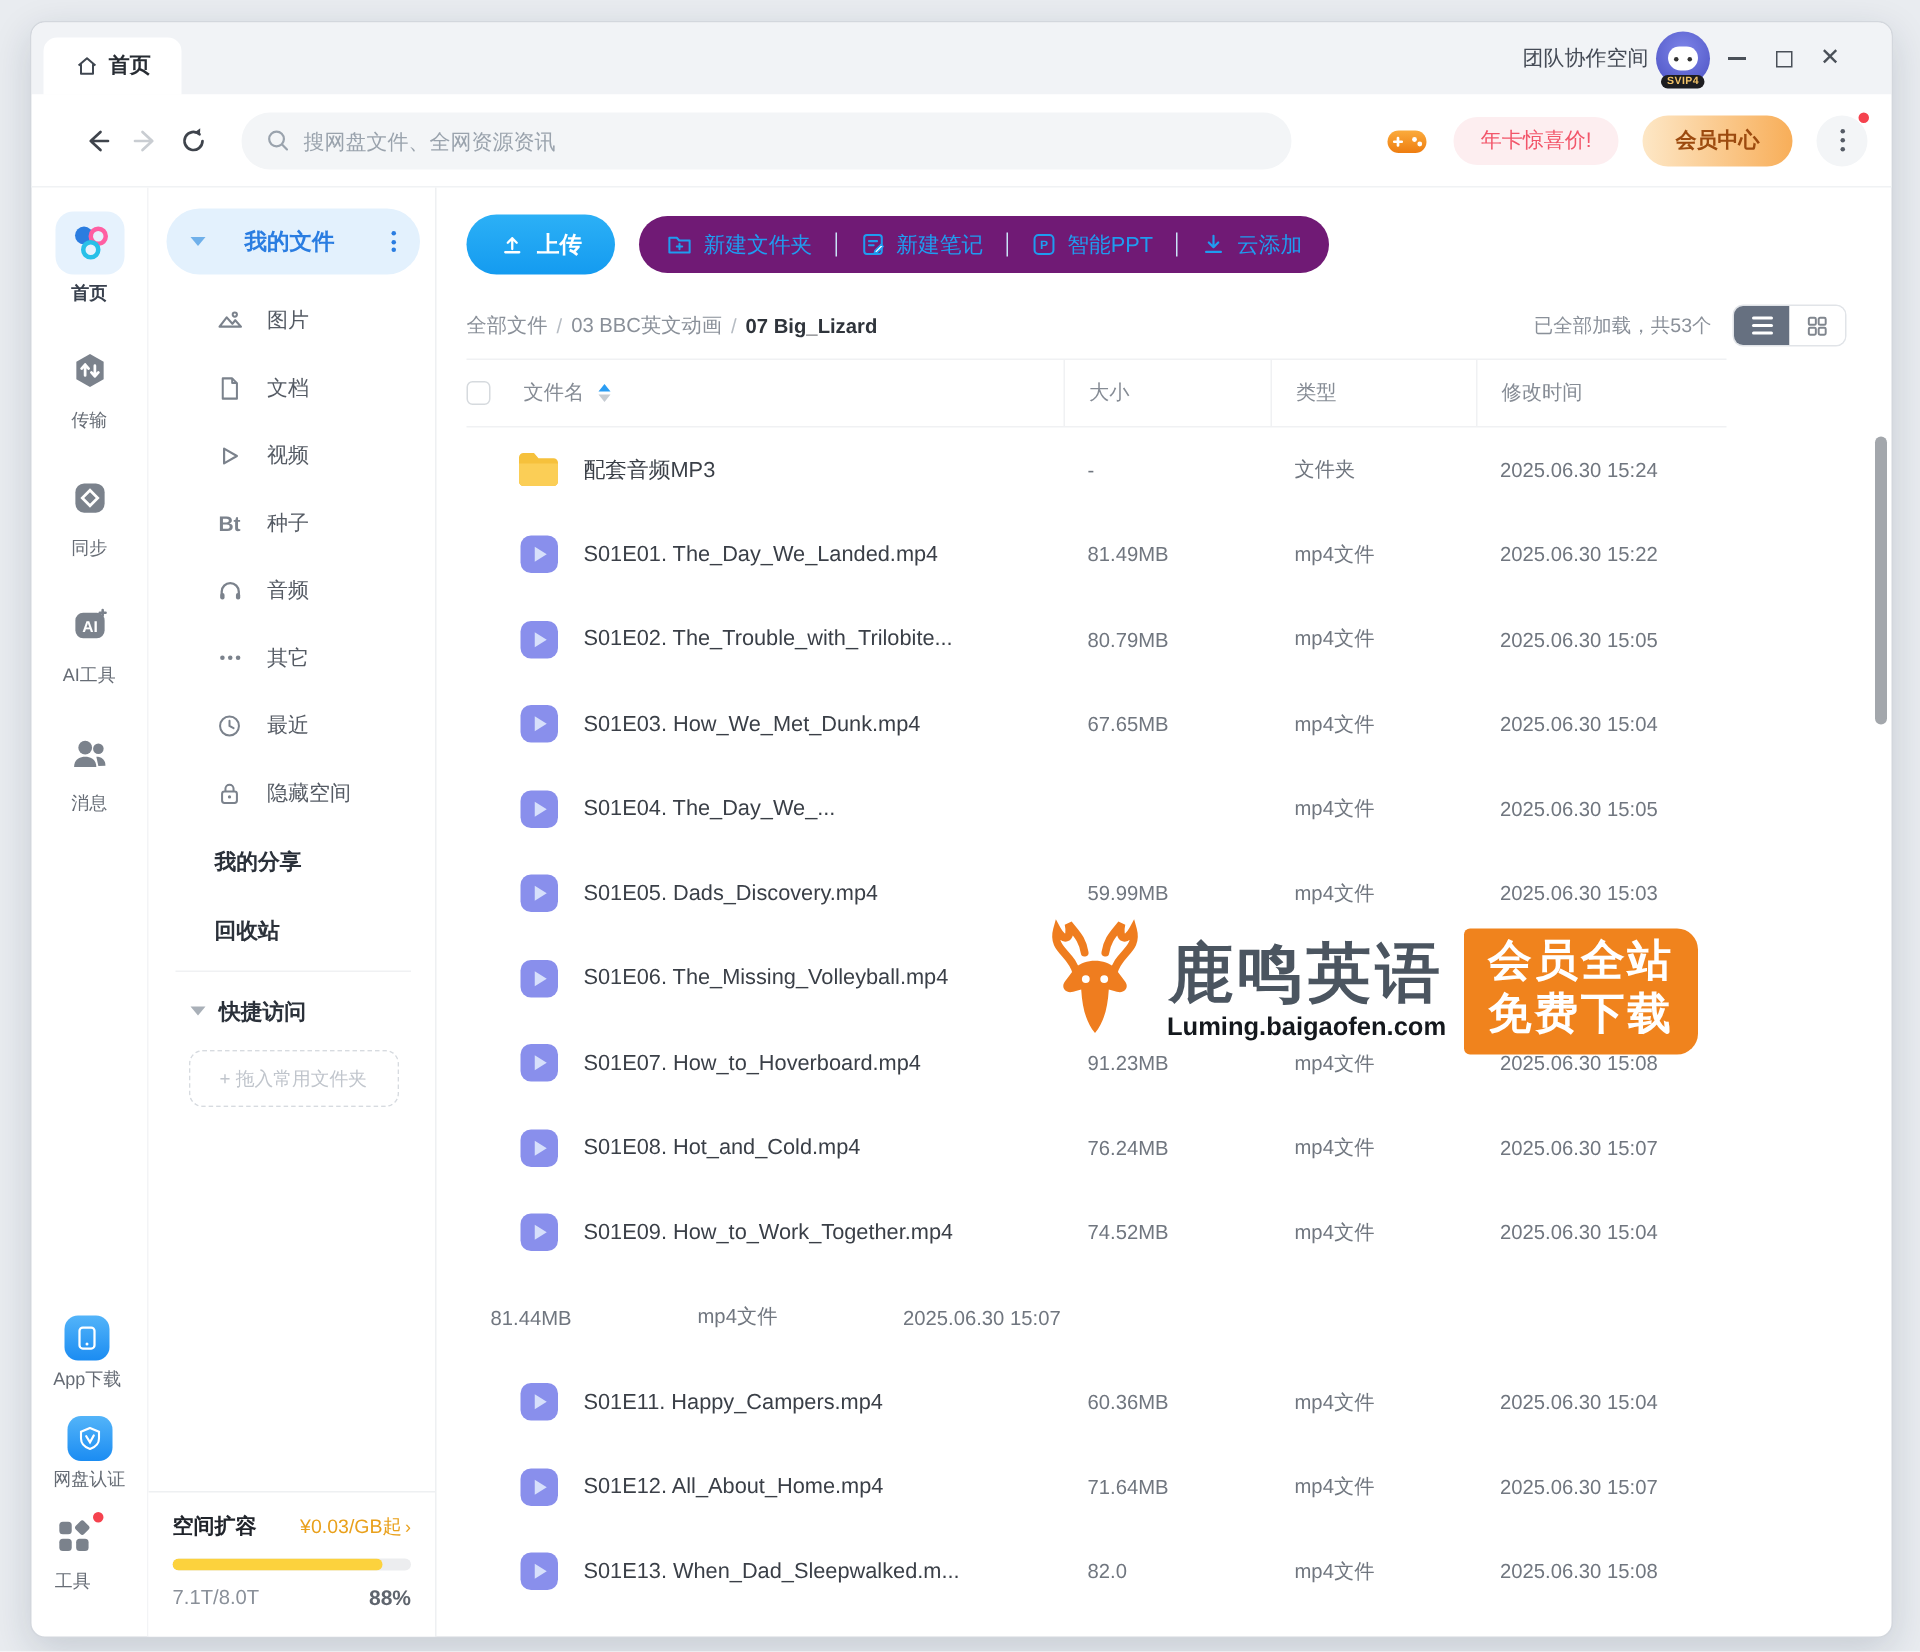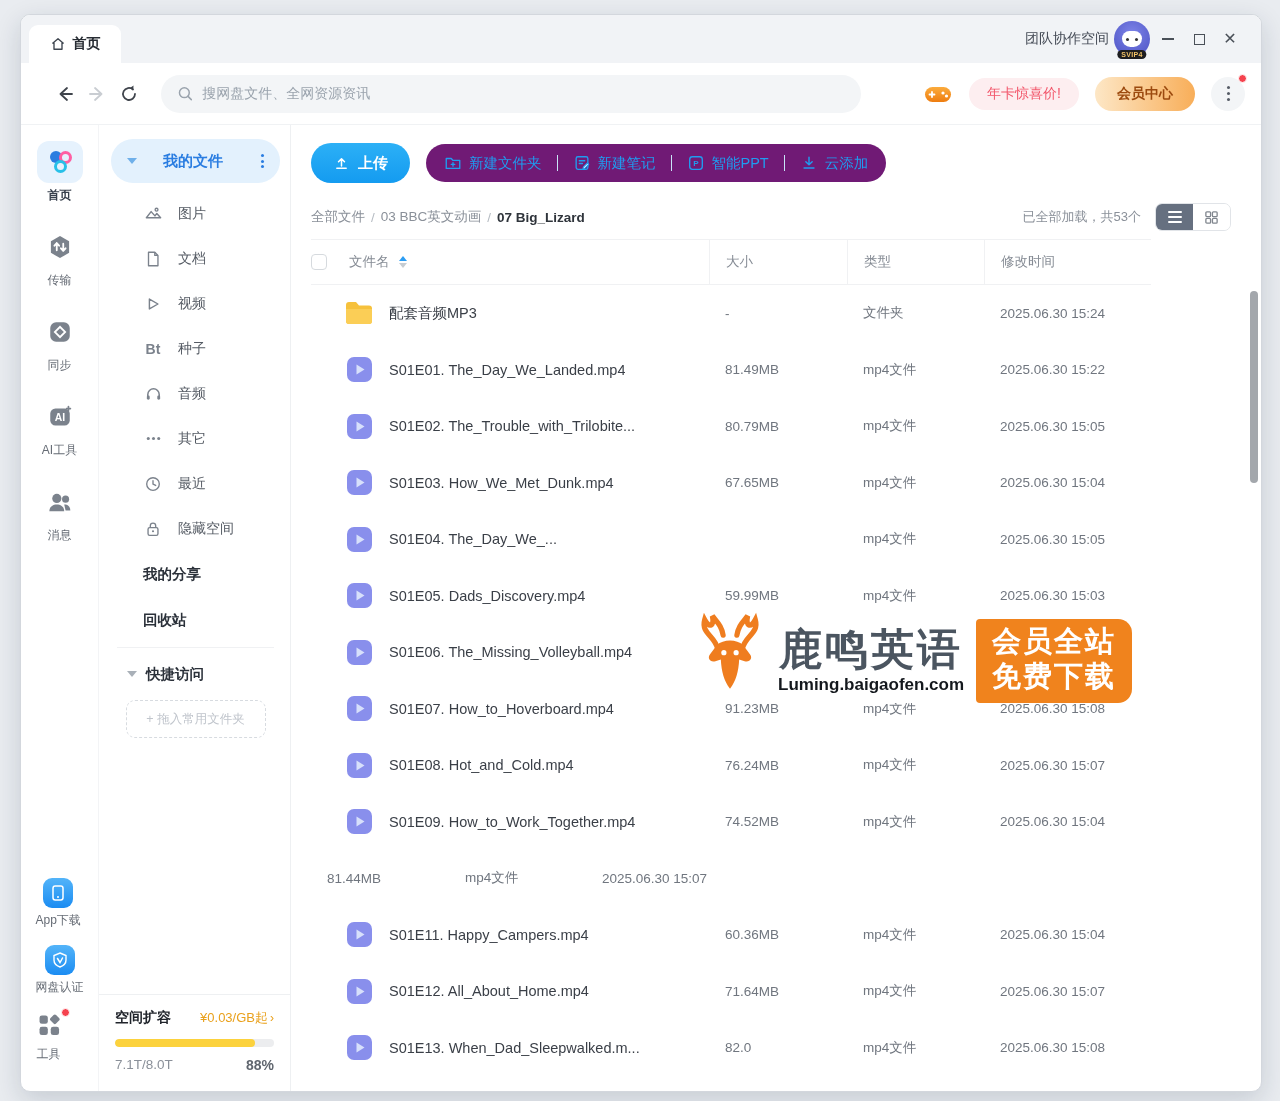--- a/index.html
+++ b/index.html
@@ -8,42 +8,42 @@
 
   .window { position:absolute; left:20px; top:14px; width:1242px; height:1078px;
             background:#fff; border:1px solid #d3d7dd; border-radius:10px;
             box-shadow:0 8px 26px rgba(20,35,60,.16); overflow:hidden; }
 
   
   .titlebar { height:48px; background:#f1f3f6; display:flex; align-items:flex-end; }
   .tab { margin-left:8px; height:38px; width:92px; background:#fff; border-radius:9px 9px 0 0;
          display:flex; align-items:center; justify-content:center; gap:7px; }
   .tab-label { font-size:14px; color:#272c33; font-weight:bold; }
-  .tb-right { margin-left:auto; display:flex; align-items:center; height:48px; padding-right:18px; gap:5px; }
+  .tb-right { margin-left:auto; display:flex; align-items:center; height:48px; padding-right:28px; gap:5px; }
   .workspace { font-size:14px; color:#454b56; }
   .avatar { width:36px; height:36px; border-radius:50%; background:radial-gradient(circle at 50% 35%,#7d84e8,#4a50c2);
             position:relative; display:flex; align-items:center; justify-content:center; }
   .avatar .face { width:20px; height:16px; background:#fff; border-radius:8px 8px 9px 9px; position:relative; }
   .avatar .face:before, .avatar .face:after { content:""; position:absolute; width:3px; height:3px; border-radius:50%; background:#333; top:7px; }
   .avatar .face:before { left:4px; } .avatar .face:after { right:4px; }
   .svip { position:absolute; bottom:-2px; left:50%; transform:translateX(-50%);
           background:#1d1d20; color:#f2c266; font-size:7px; font-weight:bold; border-radius:6px;
           padding:1px 4px; letter-spacing:.3px; }
   .winbtn { width:26px; height:26px; display:flex; align-items:center; justify-content:center; color:#4a5058; cursor:default; }
   .min-glyph { width:12px; height:2px; background:#4a5058; display:inline-block; }
   .max-glyph { width:11px; height:11px; border:1.6px solid #4a5058; display:inline-block; }
   .close-glyph { font-size:16px; line-height:1; }
 
   
   .navbar { height:62px; background:#fff; display:flex; align-items:center; padding:0 16px 0 28px; border-bottom:1px solid #f0f2f4; }
   .nav-ic { width:32px; height:32px; display:flex; align-items:center; justify-content:center; }
   .search { margin-left:16px; width:700px; height:38px; background:#f3f5f7; border-radius:19px;
             display:flex; align-items:center; padding:0 16px; gap:9px; }
   .search input { border:0; outline:0; background:transparent; font-size:14px; color:#8b5cf6; width:100%;
-                  font-family:Liberation Mono, monospace; }
+                  font-family:Liberation Sans, sans-serif; }
   .search input::placeholder { color:#9aa3ad; }
   .nav-right { margin-left:auto; display:flex; align-items:center; gap:16px; }
   .promo-pill { height:32px; background:#fdeef0; border-radius:16px; display:flex; align-items:center;
                 padding:0 18px; color:#f2566a; font-size:14px; }
   .vip-pill { height:34px; border-radius:17px; background:linear-gradient(90deg,#fde7c6,#f8ae59);
               display:flex; align-items:center; padding:0 22px; color:#9c4a0f; font-size:14px; font-weight:bold; }
   .kebab { width:34px; height:34px; border-radius:50%; background:#f3f5f7; position:relative;
            display:flex; align-items:center; justify-content:center; }
   .kebab .dots { display:flex; flex-direction:column; gap:3px; }
   .kebab .dots i { width:3px; height:3px; border-radius:50%; background:#565c66; }

